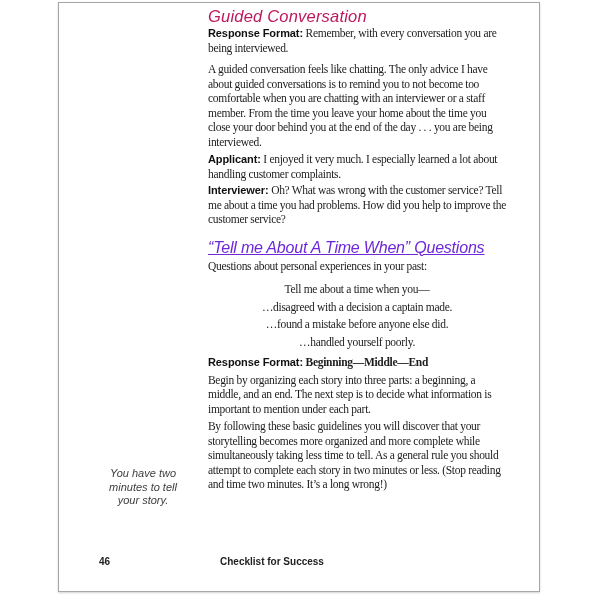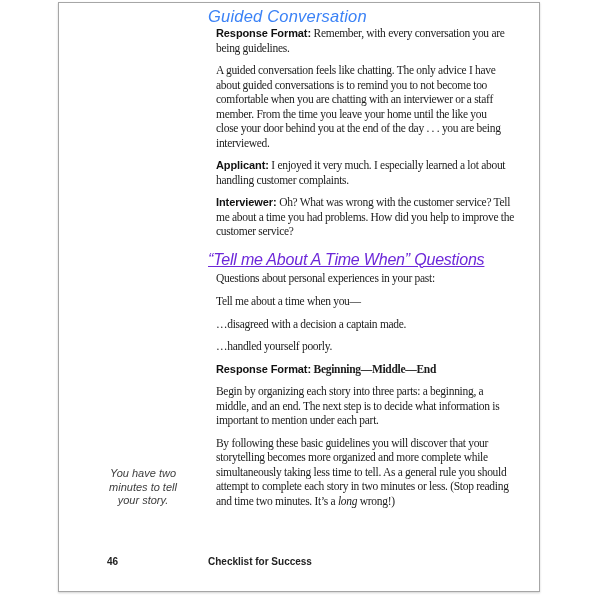--- a/index.html
+++ b/index.html
@@ -14,101 +14,101 @@
     background:#ffffff;
     border:1px solid #a6a6a6;
     box-shadow:0 1px 2px rgba(0,0,0,0.18);
   }
   .content { position:absolute; left:149px; top:3px; }
 
   .h1 {
     margin:0;
     font:italic 400 16.5px/20px "Liberation Sans", sans-serif;
     letter-spacing:0.2px;
-    color:#3b82f6;
+    color:#be185d;
     white-space:nowrap;
   }
   .h2 {
     margin:10px 0 0 0;
     font:italic 400 16px/22px "Liberation Sans", sans-serif;
     letter-spacing:-0.2px;
     color:#6d28d9;
     white-space:nowrap;
     text-decoration:underline;
   }
 
   .serif, .serif .line {
     font:11.5px/14.5px "Liberation Serif", serif;
     letter-spacing:-0.3px;
     color:#1c1c1c;
   }
-  p { margin:8px; }
+  p { margin:0; }
   .line { display:block; white-space:nowrap; }
   .nowrap { white-space:nowrap; }
 
   .slabel {
     font:bold 11px/14.5px "Liberation Sans", sans-serif;
     letter-spacing:-0.1px;
     color:#111111;
   }
   .bold-serif { font-weight:bold; }
-  .ital { font-style:italic; }
+  .ital { }
 
   .rf1 { margin-top:0; }
   .para1 { margin-top:7px; }
   .dlg1 { margin-top:3px; }
   .dlg2 { margin-top:3px; }
   .dlg3 { margin-top:2px; }
   .sub { margin-top:0; }
-  .intro { margin-top:9px; }
-  .item { margin-top:3px; }
+  .intro { margin-top:9px;text-align:center; }
+  .item { margin-top:3px;text-align:center; }
   .rf2 { margin-top:6px; }
   .para2 { margin-top:3px; }
   .para3 { margin-top:3px; }
 
   .sidenote {
     position:absolute; left:28px; top:464px; width:112px;
     text-align:center;
     font:italic 400 11px/13.5px "Liberation Sans", sans-serif;
     color:#3d3d3d;
   }
   .sidenote .line { white-space:nowrap; }
 
   .footer-num {
-    position:absolute; left:48px; top:553px;
+    position:absolute; left:40px; top:553px;
     font:bold 10px/12px "Liberation Sans", sans-serif;
     color:#222222;
   }
   .footer-title {
-    position:absolute; left:149px; top:553px;
+    position:absolute; left:161px; top:553px;
     font:bold 10px/12px "Liberation Sans", sans-serif;
     color:#222222;
   }
 </style>
 </head>
 <body>
 
 <div class="page">
   <div class="content">
 
     <h1 class="h1">Guided Conversation</h1>
 
     <p class="serif rf1">
       <span class="nowrap">
         <span class="slabel">Response Format:</span>
         <span>Remember, with every conversation you are</span>
       </span>
-      <span class="line">being guidelines.</span>
+      <span class="line">being interviewed.</span>
     </p>
 
     <p class="serif para1">
       <span class="line">A guided conversation feels like chatting. The only advice I have</span>
       <span class="line">about guided conversations is to remind you to not become too</span>
       <span class="line">comfortable when you are chatting with an interviewer or a staff</span>
-      <span class="line">member. From the time you leave your home until the like you</span>
+      <span class="line">member. From the time you leave your home about the time you</span>
       <span class="line">close your door behind you at the end of the day . . . you are being</span>
       <span class="line">interviewed.</span>
     </p>
 
 
     <p class="serif dlg2">
       <span class="nowrap">
         <span class="slabel">Applicant:</span>
         <span>I enjoyed it very much. I especially learned a lot about</span>
       </span>
@@ -129,20 +129,23 @@
     <p class="serif sub">
       <span class="line">Questions about personal experiences in your past:</span>
     </p>
 
     <p class="serif intro">
       <span class="line">Tell me about a time when you—</span>
     </p>
 
     <p class="serif item">
       <span class="line">…disagreed with a decision a captain made.</span>
+    </p>
+    <p class="serif item">
+      <span class="line">…found a mistake before anyone else did.</span>
     </p>
     <p class="serif item">
       <span class="line">…handled yourself poorly.</span>
     </p>
 
     <p class="serif rf2">
       <span class="nowrap">
         <span class="slabel">Response Format:</span>
         <span class="bold-serif">Beginning—Middle—End</span>
       </span>

